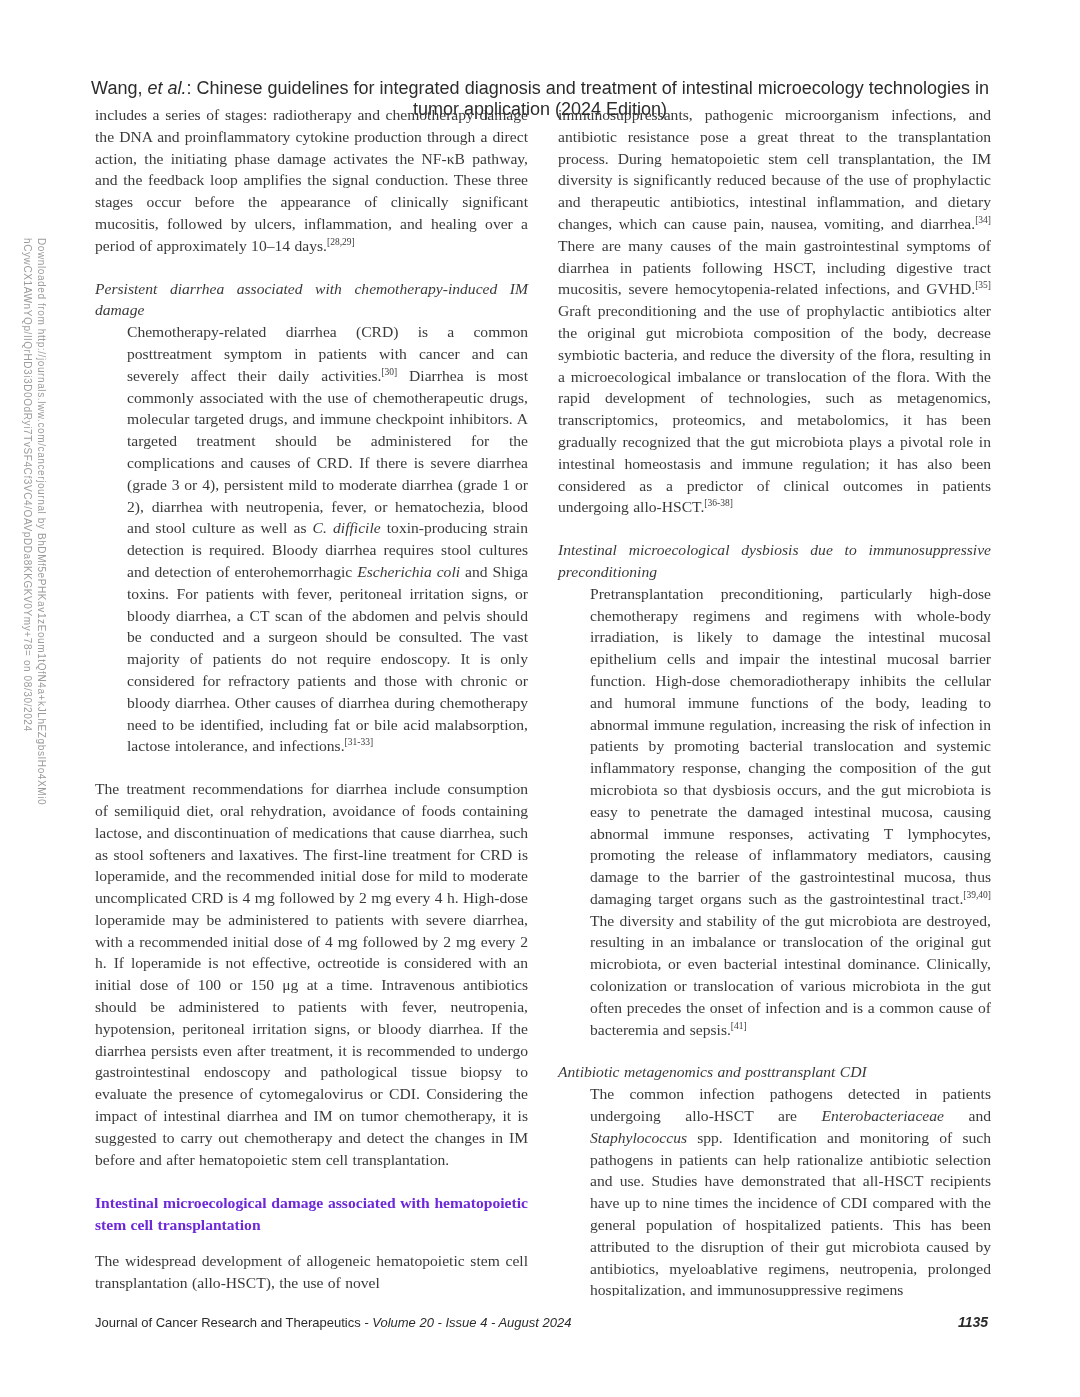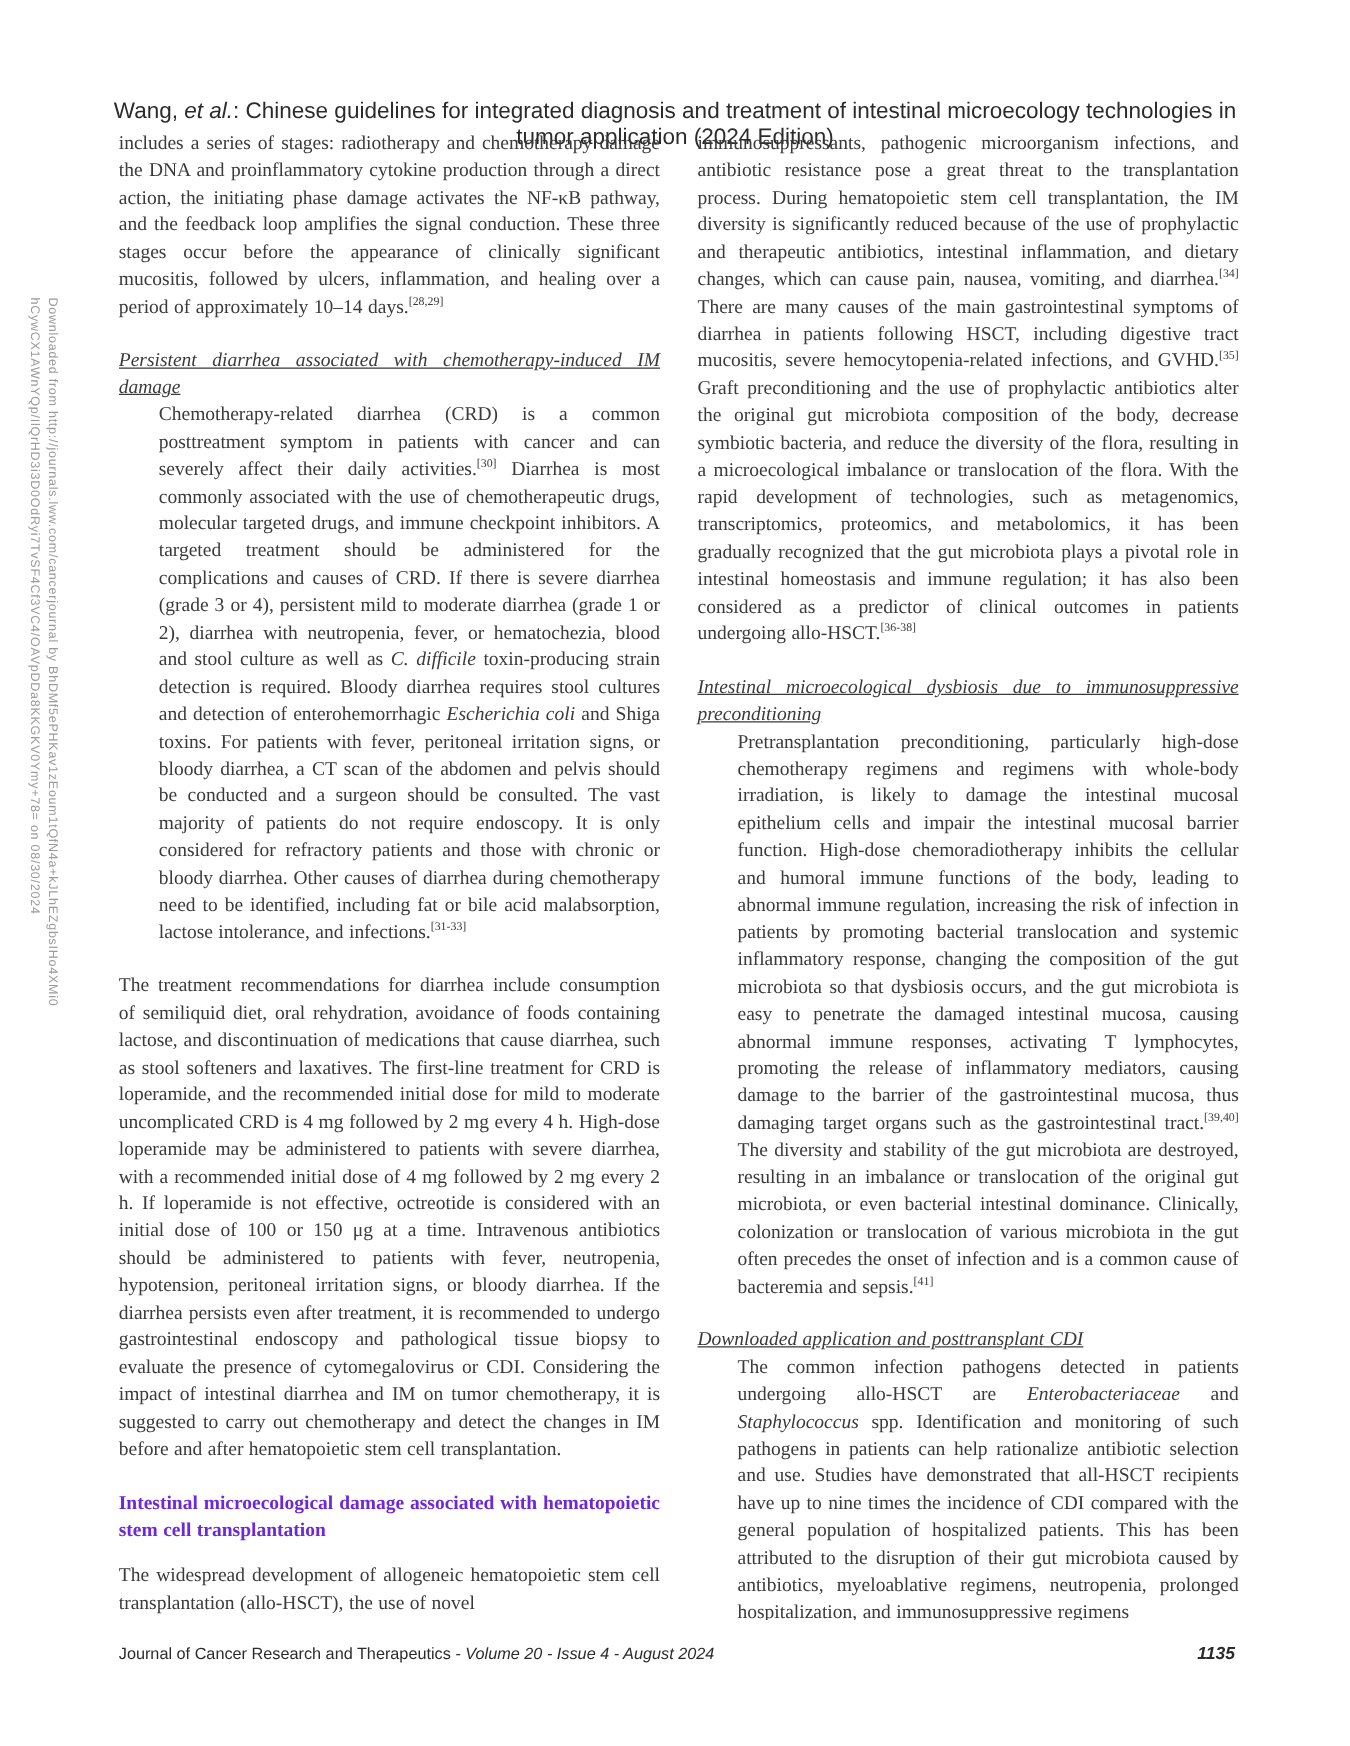--- a/index.html
+++ b/index.html
@@ -48,21 +48,20 @@
     text-align:justify;
     font-size:15.6px;
     line-height:21.8px;
     word-spacing:0.5px;
   }
   .block.para{margin-top:21px;}
   .col .block:first-child{margin-top:0;}
   .block.subhead{
     margin-top:21px;
     font-style:italic;
-    text-decoration:underline;
   }
   .block.subhead + .block.para{margin-top:0;margin-left:32px;}
   .block.section{
     margin-top:22px;
     font-weight:700;
     color:#6d28d9;
   }
   .block.section + .block.para{margin-top:14px;}
   .it{font-style:italic;}
   sup{
@@ -108,21 +107,21 @@
         <div class="block subhead"><span>Persistent diarrhea associated with chemotherapy-induced IM damage</span></div>
         <div class="block para"><span>Chemotherapy-related diarrhea (CRD) is a common posttreatment symptom in patients with cancer and can severely affect their daily activities.</span><sup>[30]</sup><span> Diarrhea is most commonly associated with the use of chemotherapeutic drugs, molecular targeted drugs, and immune checkpoint inhibitors. A targeted treatment should be administered for the complications and causes of CRD. If there is severe diarrhea (grade 3 or 4), persistent mild to moderate diarrhea (grade 1 or 2), diarrhea with neutropenia, fever, or hematochezia, blood and stool culture as well as </span><span class="it">C. difficile</span><span> toxin-producing strain detection is required. Bloody diarrhea requires stool cultures and detection of enterohemorrhagic </span><span class="it">Escherichia coli</span><span> and Shiga toxins. For patients with fever, peritoneal irritation signs, or bloody diarrhea, a CT scan of the abdomen and pelvis should be conducted and a surgeon should be consulted. The vast majority of patients do not require endoscopy. It is only considered for refractory patients and those with chronic or bloody diarrhea. Other causes of diarrhea during chemotherapy need to be identified, including fat or bile acid malabsorption, lactose intolerance, and infections.</span><sup>[31-33]</sup></div>
         <div class="block para"><span>The treatment recommendations for diarrhea include consumption of semiliquid diet, oral rehydration, avoidance of foods containing lactose, and discontinuation of medications that cause diarrhea, such as stool softeners and laxatives. The first-line treatment for CRD is loperamide, and the recommended initial dose for mild to moderate uncomplicated CRD is 4 mg followed by 2 mg every 4 h. High-dose loperamide may be administered to patients with severe diarrhea, with a recommended initial dose of 4 mg followed by 2 mg every 2 h. If loperamide is not effective, octreotide is considered with an initial dose of 100 or 150 μg at a time. Intravenous antibiotics should be administered to patients with fever, neutropenia, hypotension, peritoneal irritation signs, or bloody diarrhea. If the diarrhea persists even after treatment, it is recommended to undergo gastrointestinal endoscopy and pathological tissue biopsy to evaluate the presence of cytomegalovirus or CDI. Considering the impact of intestinal diarrhea and IM on tumor chemotherapy, it is suggested to carry out chemotherapy and detect the changes in IM before and after hematopoietic stem cell transplantation.</span></div>
         <div class="block section"><span>Intestinal microecological damage associated with hematopoietic stem cell transplantation</span></div>
         <div class="block para"><span>The widespread development of allogeneic hematopoietic stem cell transplantation (allo-HSCT), the use of novel</span></div>
       </div>
     <div class="col">
         <div class="block para"><span>immunosuppressants, pathogenic microorganism infections, and antibiotic resistance pose a great threat to the transplantation process. During hematopoietic stem cell transplantation, the IM diversity is significantly reduced because of the use of prophylactic and therapeutic antibiotics, intestinal inflammation, and dietary changes, which can cause pain, nausea, vomiting, and diarrhea.</span><sup>[34]</sup><span> There are many causes of the main gastrointestinal symptoms of diarrhea in patients following HSCT, including digestive tract mucositis, severe hemocytopenia-related infections, and GVHD.</span><sup>[35]</sup><span> Graft preconditioning and the use of prophylactic antibiotics alter the original gut microbiota composition of the body, decrease symbiotic bacteria, and reduce the diversity of the flora, resulting in a microecological imbalance or translocation of the flora. With the rapid development of technologies, such as metagenomics, transcriptomics, proteomics, and metabolomics, it has been gradually recognized that the gut microbiota plays a pivotal role in intestinal homeostasis and immune regulation; it has also been considered as a predictor of clinical outcomes in patients undergoing allo-HSCT.</span><sup>[36-38]</sup></div>
         <div class="block subhead"><span>Intestinal microecological dysbiosis due to immunosuppressive preconditioning</span></div>
         <div class="block para"><span>Pretransplantation preconditioning, particularly high-dose chemotherapy regimens and regimens with whole-body irradiation, is likely to damage the intestinal mucosal epithelium cells and impair the intestinal mucosal barrier function. High-dose chemoradiotherapy inhibits the cellular and humoral immune functions of the body, leading to abnormal immune regulation, increasing the risk of infection in patients by promoting bacterial translocation and systemic inflammatory response, changing the composition of the gut microbiota so that dysbiosis occurs, and the gut microbiota is easy to penetrate the damaged intestinal mucosa, causing abnormal immune responses, activating T lymphocytes, promoting the release of inflammatory mediators, causing damage to the barrier of the gastrointestinal mucosa, thus damaging target organs such as the gastrointestinal tract.</span><sup>[39,40]</sup><span> The diversity and stability of the gut microbiota are destroyed, resulting in an imbalance or translocation of the original gut microbiota, or even bacterial intestinal dominance. Clinically, colonization or translocation of various microbiota in the gut often precedes the onset of infection and is a common cause of bacteremia and sepsis.</span><sup>[41]</sup></div>
-        <div class="block subhead"><span>Downloaded application and posttransplant CDI</span></div>
+        <div class="block subhead"><span>Antibiotic metagenomics and posttransplant CDI</span></div>
         <div class="block para"><span>The common infection pathogens detected in patients undergoing allo-HSCT are </span><span class="it">Enterobacteriaceae</span><span> and </span><span class="it">Staphylococcus</span><span> spp. Identification and monitoring of such pathogens in patients can help rationalize antibiotic selection and use. Studies have demonstrated that all-HSCT recipients have up to nine times the incidence of CDI compared with the general population of hospitalized patients. This has been attributed to the disruption of their gut microbiota caused by antibiotics, myeloablative regimens, neutropenia, prolonged hospitalization, and immunosuppressive regimens</span></div>
       </div>
   </div>
 
   <div class="footer">
     <div class="journal-line"><span>Journal of Cancer Research and Therapeutics</span><span class="it"> - Volume 20 - Issue 4 - August 2024</span></div>
     <div class="page-number">1135</div>
   </div>
 
 </div>

